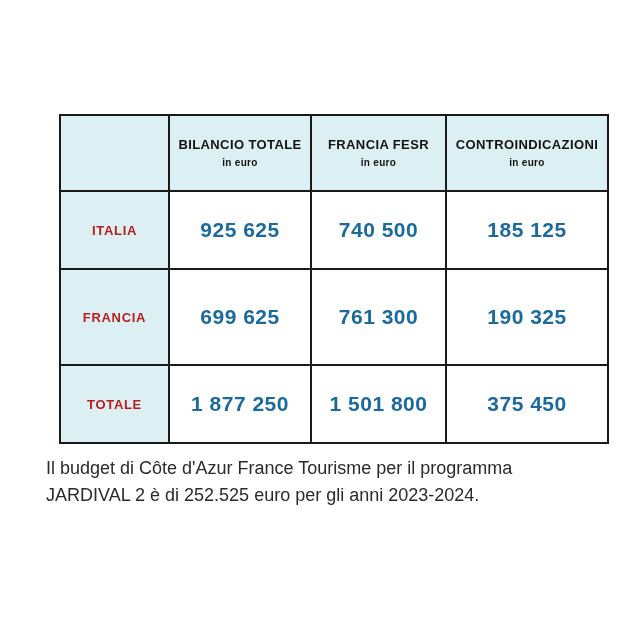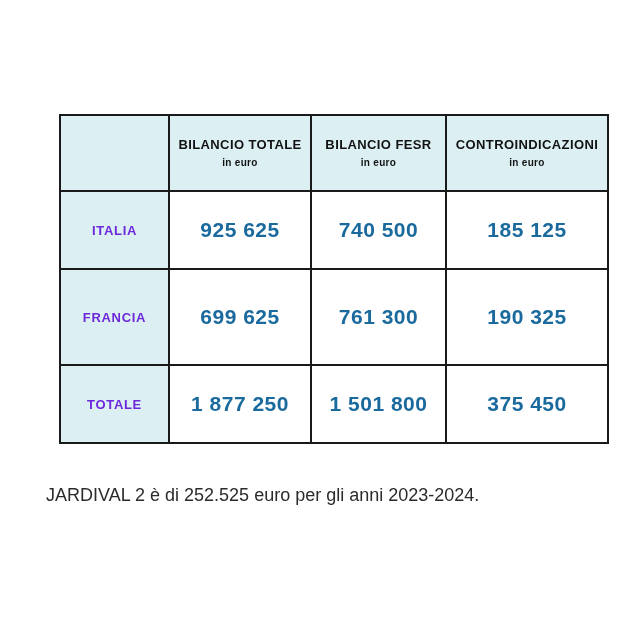--- a/index.html
+++ b/index.html
@@ -53,21 +53,21 @@
   .col-sub {
     font-size: 10px;
     font-weight: 700;
     color: #121212;
     letter-spacing: 0.3px;
     line-height: 17px;
   }
   .row-label {
     font-size: 13px;
     font-weight: 700;
-    color: #6d28d9;
+    color: #b91c1c;
     letter-spacing: 0.7px;
   }
   .cell-value {
     font-size: 21px;
     font-weight: 700;
     color: #1b6a9e;
     letter-spacing: 0.5px;
   }
 
   .footer-note {
@@ -94,21 +94,21 @@
       <col style="width:162px">
     </colgroup>
     <thead>
       <tr class="hdr-row">
         <th class="blue-cell"></th>
         <th class="blue-cell">
           <div class="col-label">BILANCIO TOTALE</div>
           <div class="col-sub">in euro</div>
         </th>
         <th class="blue-cell">
-          <div class="col-label">BILANCIO FESR</div>
+          <div class="col-label">FRANCIA FESR</div>
           <div class="col-sub">in euro</div>
         </th>
         <th class="blue-cell">
           <div class="col-label">CONTROINDICAZIONI</div>
           <div class="col-sub">in euro</div>
         </th>
       </tr>
     </thead>
     <tbody>
       <tr class="data-row-0">
@@ -126,17 +126,17 @@
       <tr class="data-row-2">
         <th class="blue-cell row-label">TOTALE</th>
         <td class="white-cell cell-value">1 877 250</td>
         <td class="white-cell cell-value">1 501 800</td>
         <td class="white-cell cell-value">375 450</td>
       </tr>
     </tbody>
   </table>
 
   <p class="footer-note">
-    <br>
+    <span>Il budget di Côte d'Azur France Tourisme per il programma</span><br>
     <span>JARDIVAL 2 è di 252.525 euro per gli anni 2023-2024.</span>
   </p>
 
 </div>
 
 </body></html>

